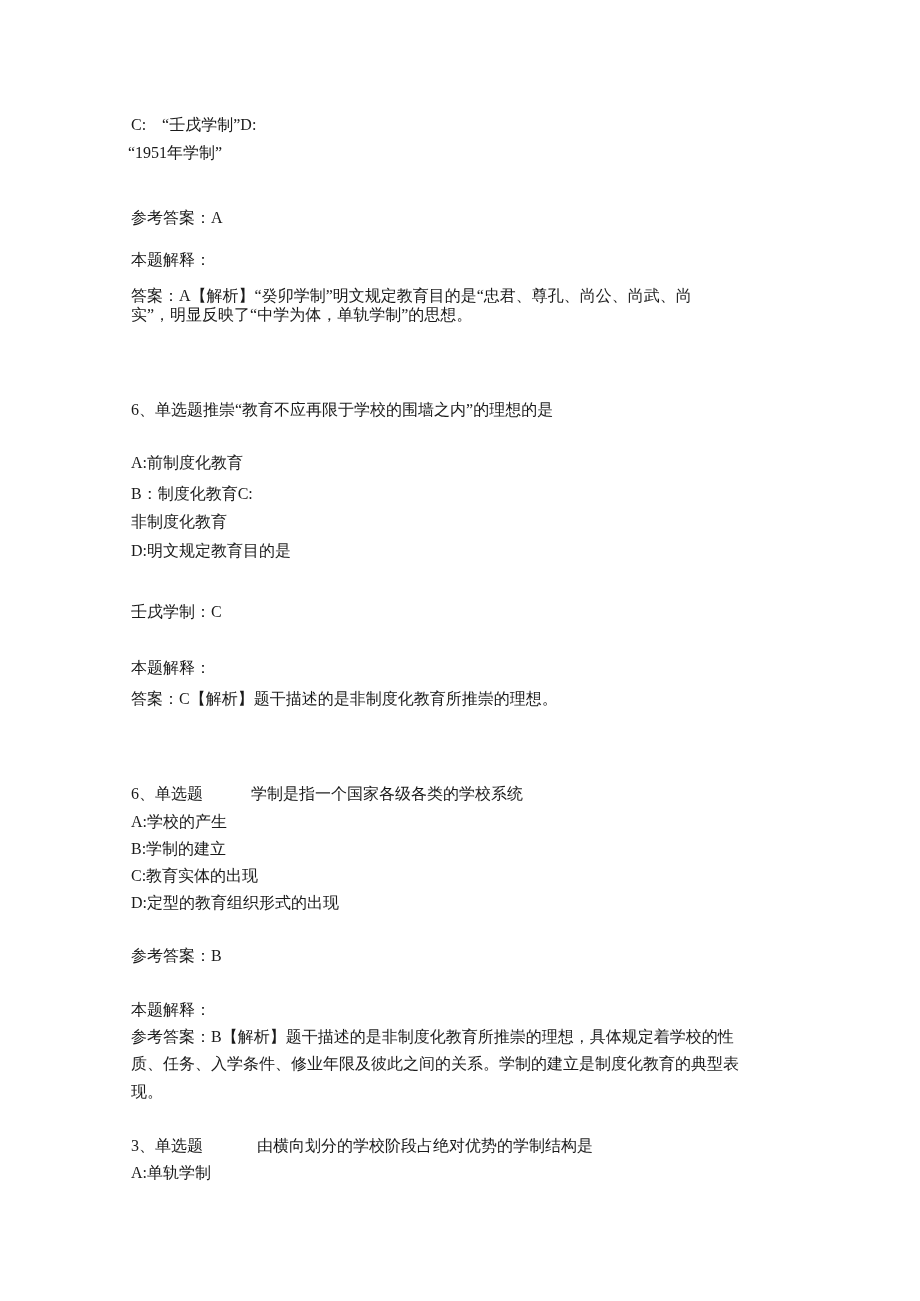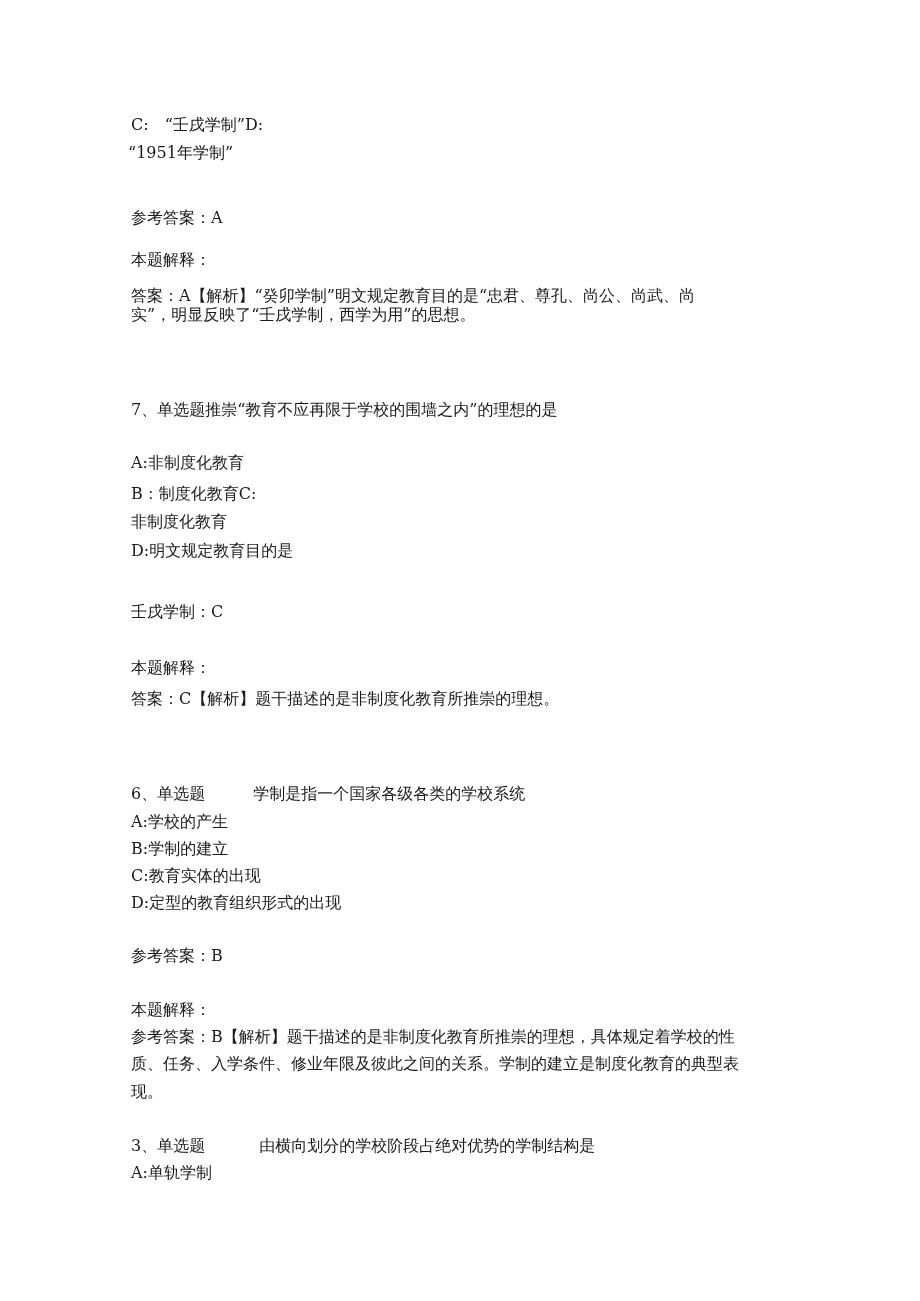--- a/index.html
+++ b/index.html
@@ -15,38 +15,39 @@
       font-family: "DejaVu Serif", "Liberation Serif", serif;
       color: #1a1a1a;
       font-size: 16px;
     }
     .line {
       position: absolute;
       left: 131px;
       white-space: nowrap;
       line-height: 20px;
       letter-spacing: 0px;
+      font-family: Liberation Serif, serif;
     }
     .gap {
       display: inline-block;
       width: 48px;
     }
   </style>
 </head>
 <body>
 
 <div class="line" style="top:115px">C:　“壬戌学制”D:</div>
 <div class="line" style="top:143px; left:128px">“1951年学制”</div>
 <div class="line" style="top:208px">参考答案：A</div>
 <div class="line" style="top:250px">本题解释：</div>
 <div class="line" style="top:286px">答案：A【解析】“癸卯学制”明文规定教育目的是“忠君、尊孔、尚公、尚武、尚</div>
-<div class="line" style="top:305px">实”，明显反映了“壬戌学制，西学为用”的思想。</div>
+<div class="line" style="top:305px">实”，明显反映了“中学为体，单轨学制”的思想。</div>
 
-<div class="line" style="top:400px">7、单选题推崇“教育不应再限于学校的围墙之内”的理想的是</div>
-<div class="line" style="top:453px">A:非制度化教育</div>
+<div class="line" style="top:400px">6、单选题推崇“教育不应再限于学校的围墙之内”的理想的是</div>
+<div class="line" style="top:453px">A:前制度化教育</div>
 <div class="line" style="top:484px">B：制度化教育C:</div>
 <div class="line" style="top:512px">非制度化教育</div>
 <div class="line" style="top:541px">D:明文规定教育目的是</div>
 <div class="line" style="top:602px">壬戌学制：C</div>
 <div class="line" style="top:658px">本题解释：</div>
 <div class="line" style="top:689px">答案：C【解析】题干描述的是非制度化教育所推崇的理想。</div>
 
 <div class="line" style="top:784px">
   <span>6、单选题</span><span class="gap"></span><span>学制是指一个国家各级各类的学校系统</span>
 </div>

